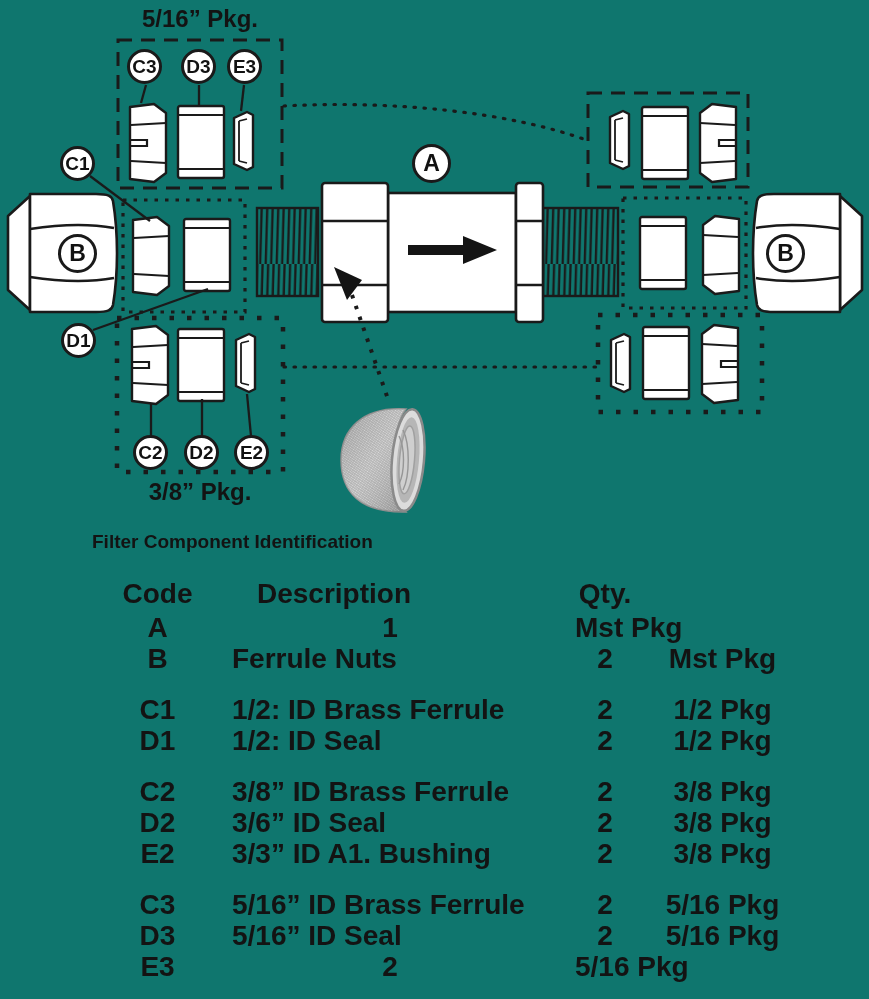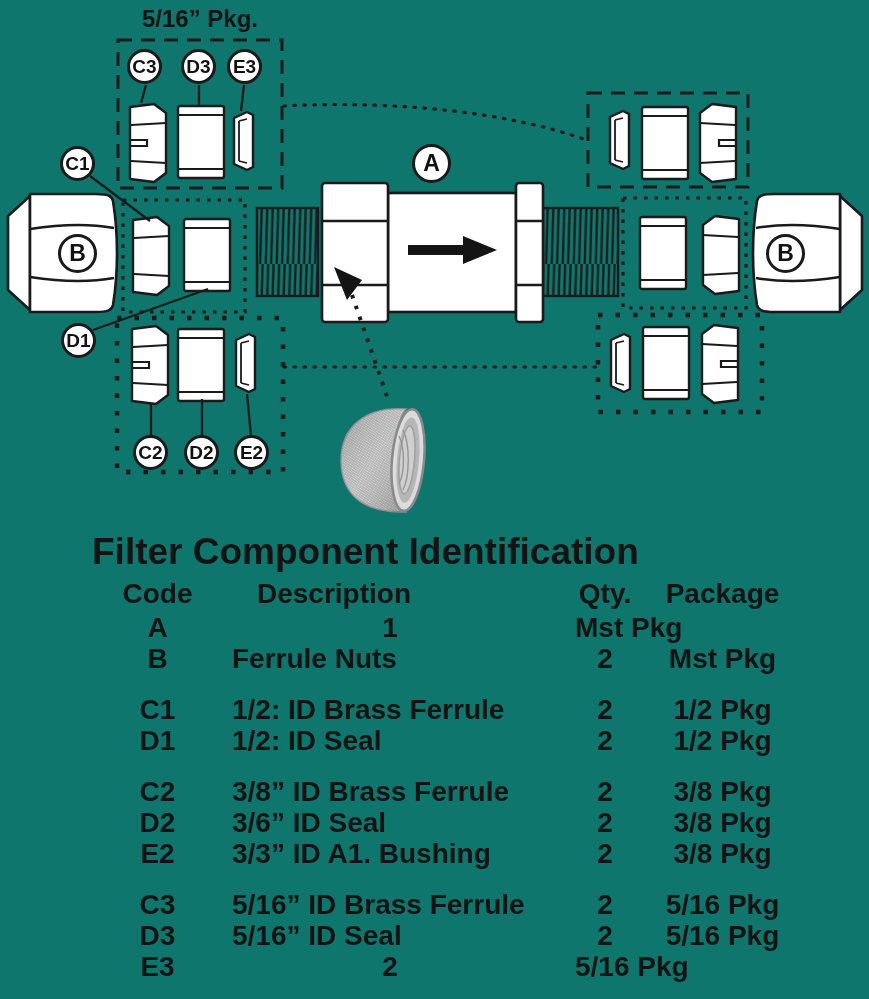--- a/index.html
+++ b/index.html
@@ -15,21 +15,21 @@
   }
   
   .co{
     position:absolute;width:29px;height:29px;border:3px solid #1a1a1a;border-radius:50%;
     background:#fff;display:flex;align-items:center;justify-content:center;
     font-weight:bold;font-size:19px;color:#111;line-height:1;
   }
   .co-lg{width:33px;height:33px;font-size:23px;}
   
   .tbl-title{
-    position:absolute;left:92px;top:531px;font-size:37px;font-weight:bold;color:#131313;
+    position:absolute;left:92px;top:531px;font-size:19px;font-weight:bold;color:#131313;
     white-space:nowrap;
   }
   .tbl{position:absolute;left:110px;top:578px;width:710px;}
   .tr{
     display:grid;grid-template-columns:95px 370px 60px 175px;
     height:31px;align-items:center;font-size:28px;font-weight:bold;color:#131313;
     white-space:nowrap;
   }
   .tr.hdr{margin-bottom:3px;}
   .td{overflow:visible;}
@@ -165,41 +165,41 @@
       <path d="M406,409 C362,406 341,430 341,460 C341,492 360,513 406,512 C391,496 390,426 406,409 Z" fill="url(#mesh)" stroke="#8d8d8d" stroke-width="1.5"></path>
       <path d="M406,409 C362,406 341,430 341,460 C341,492 360,513 406,512 C391,496 390,426 406,409 Z" fill="url(#dg)"></path>
       <ellipse cx="408" cy="460" rx="16" ry="51" fill="#dcdcdc" stroke="#8a8a8a" stroke-width="2.5" transform="rotate(5 408 460)"></ellipse>
       <ellipse cx="408" cy="460" rx="11" ry="43" fill="#b6b6b6" transform="rotate(5 408 460)"></ellipse>
       <ellipse cx="407" cy="460" rx="7.5" ry="34" fill="#cfcfcf" stroke="#a0a0a0" stroke-width="1.5" transform="rotate(5 408 460)"></ellipse>
       <path d="M403,430 C410,444 410,476 403,490 M399,436 C405,448 405,472 399,484" stroke="#969696" stroke-width="1.4" fill="none"></path>
     </g>
   </svg>
 
   <div class="pkg-label" style="left:118px;top:5px;width:164px">5/16” Pkg.</div>
+  <div class="pkg-label" style="left:117px;top:478px;width:166px">3/8” Pkg.</div>
 
   <div class="co" style="left:127px;top:49px">C3</div>
   <div class="co" style="left:181px;top:49px">D3</div>
   <div class="co" style="left:227px;top:49px">E3</div>
   <div class="co" style="left:60px;top:146px">C1</div>
   <div class="co" style="left:61px;top:323px">D1</div>
   <div class="co" style="left:133px;top:435px">C2</div>
   <div class="co" style="left:184px;top:435px">D2</div>
   <div class="co" style="left:234px;top:435px">E2</div>
   <div class="co co-lg" style="left:412px;top:144px">A</div>
   <div class="co co-lg" style="left:58px;top:234px">B</div>
   <div class="co co-lg" style="left:766px;top:234px">B</div>
 
   <div class="tbl-title">Filter Component Identification</div>
 
   <div class="tbl">
     <div class="tr hdr">
       <div class="td c">Code</div>
       <div class="td desc-h">Description</div>
       <div class="td c">Qty.</div>
-      <div class="td c">Package</div>
     </div>
 
     <div class="tr">
       <div class="td c">A</div>
       <div class="td c">1</div>
       <div class="td c">Mst Pkg</div>
     </div>
     <div class="tr">
       <div class="td c">B</div>
       <div class="td desc">Ferrule Nuts</div>

